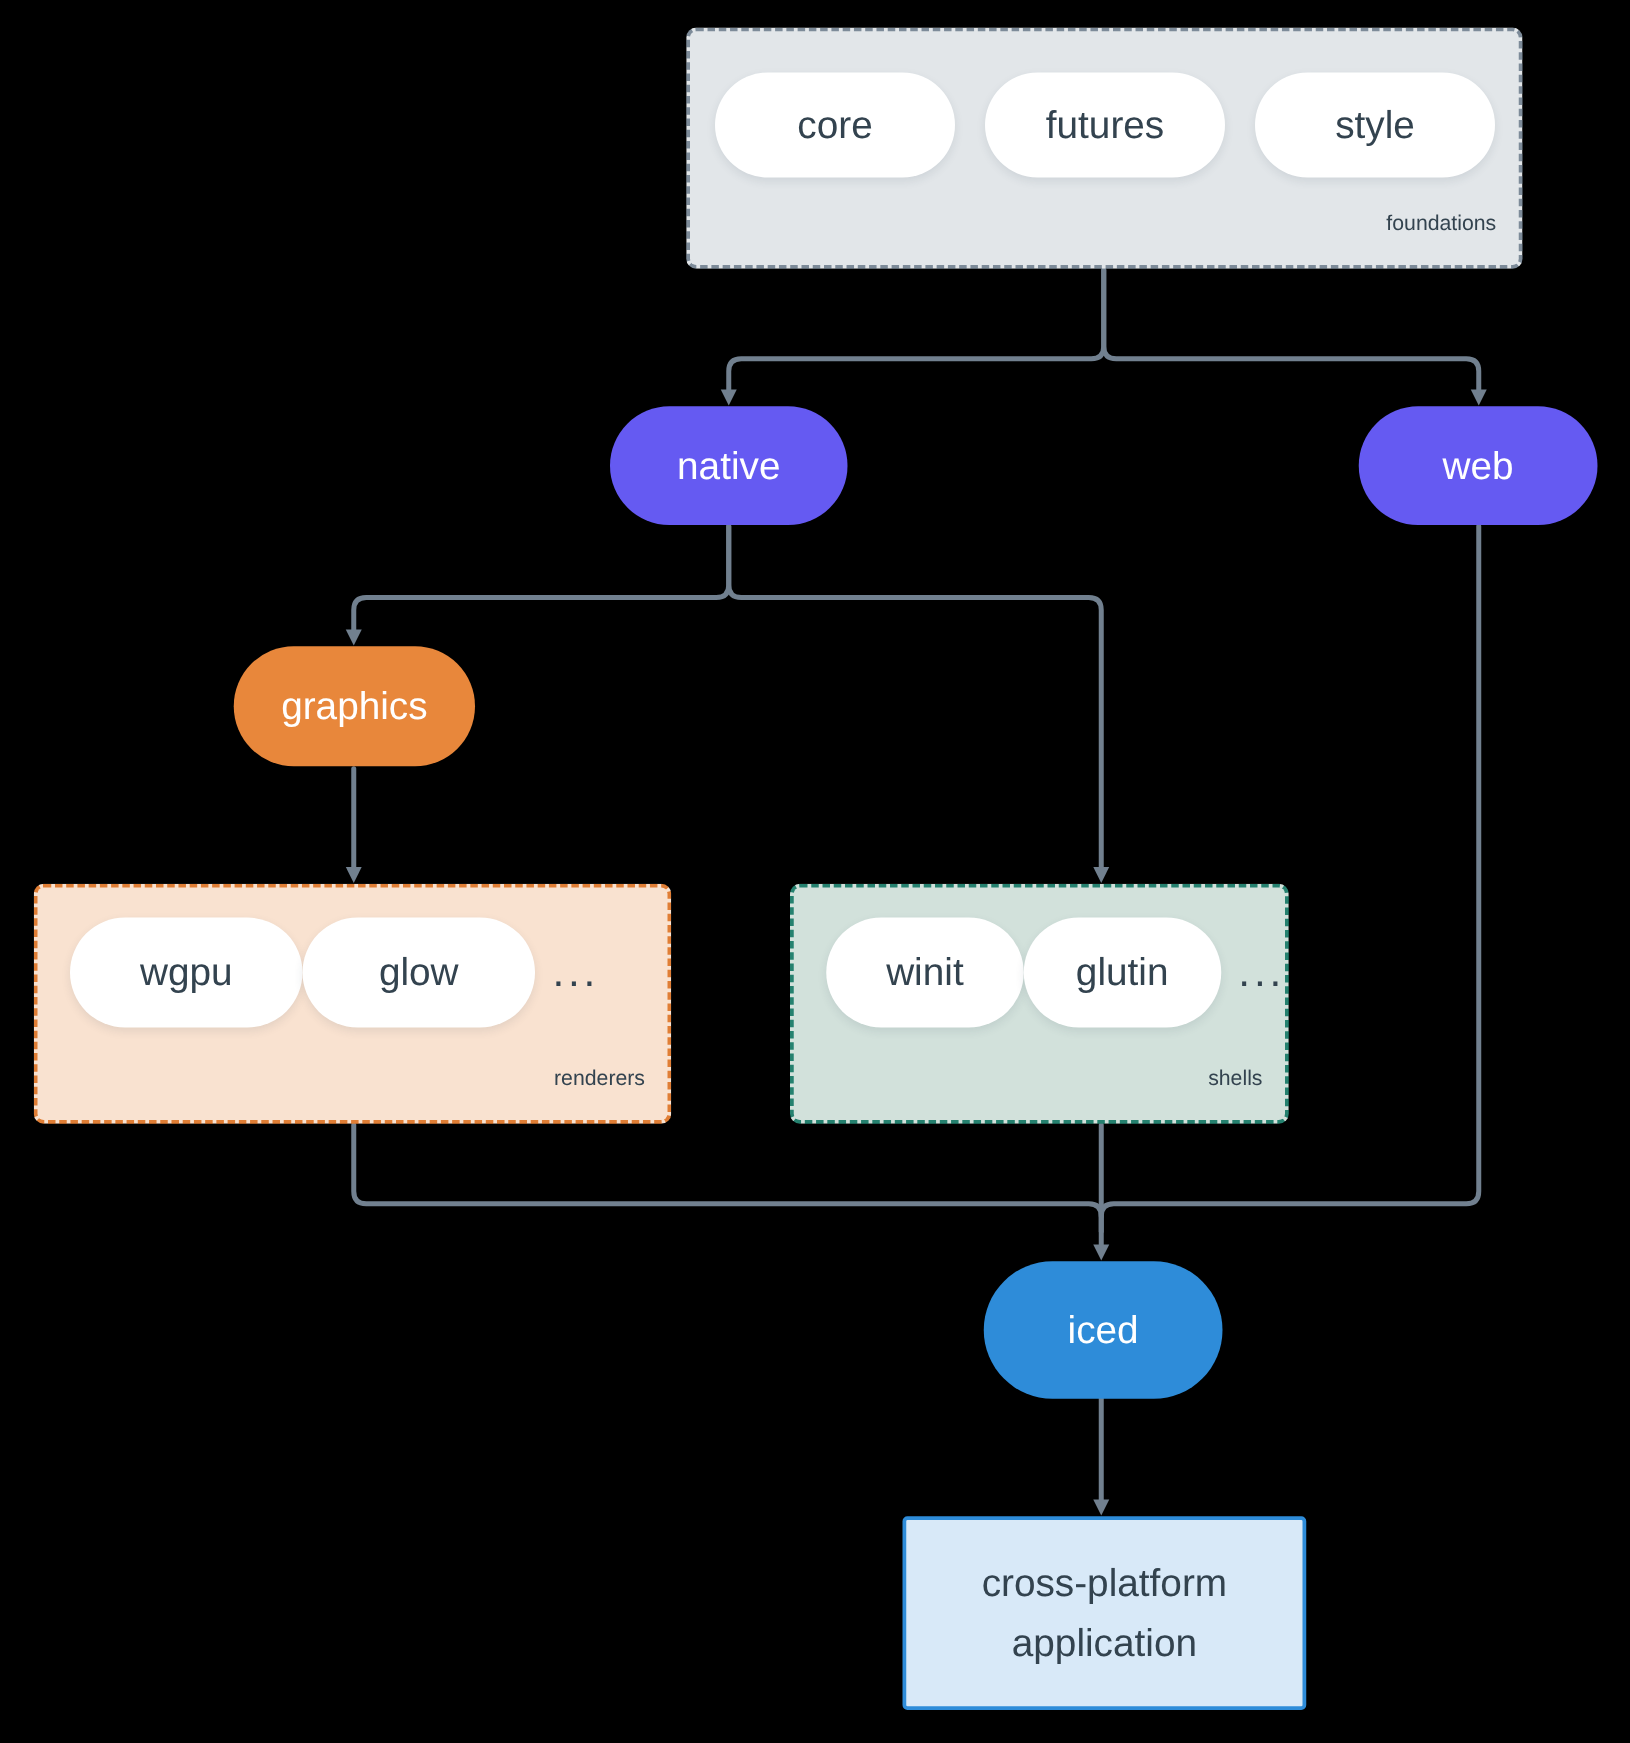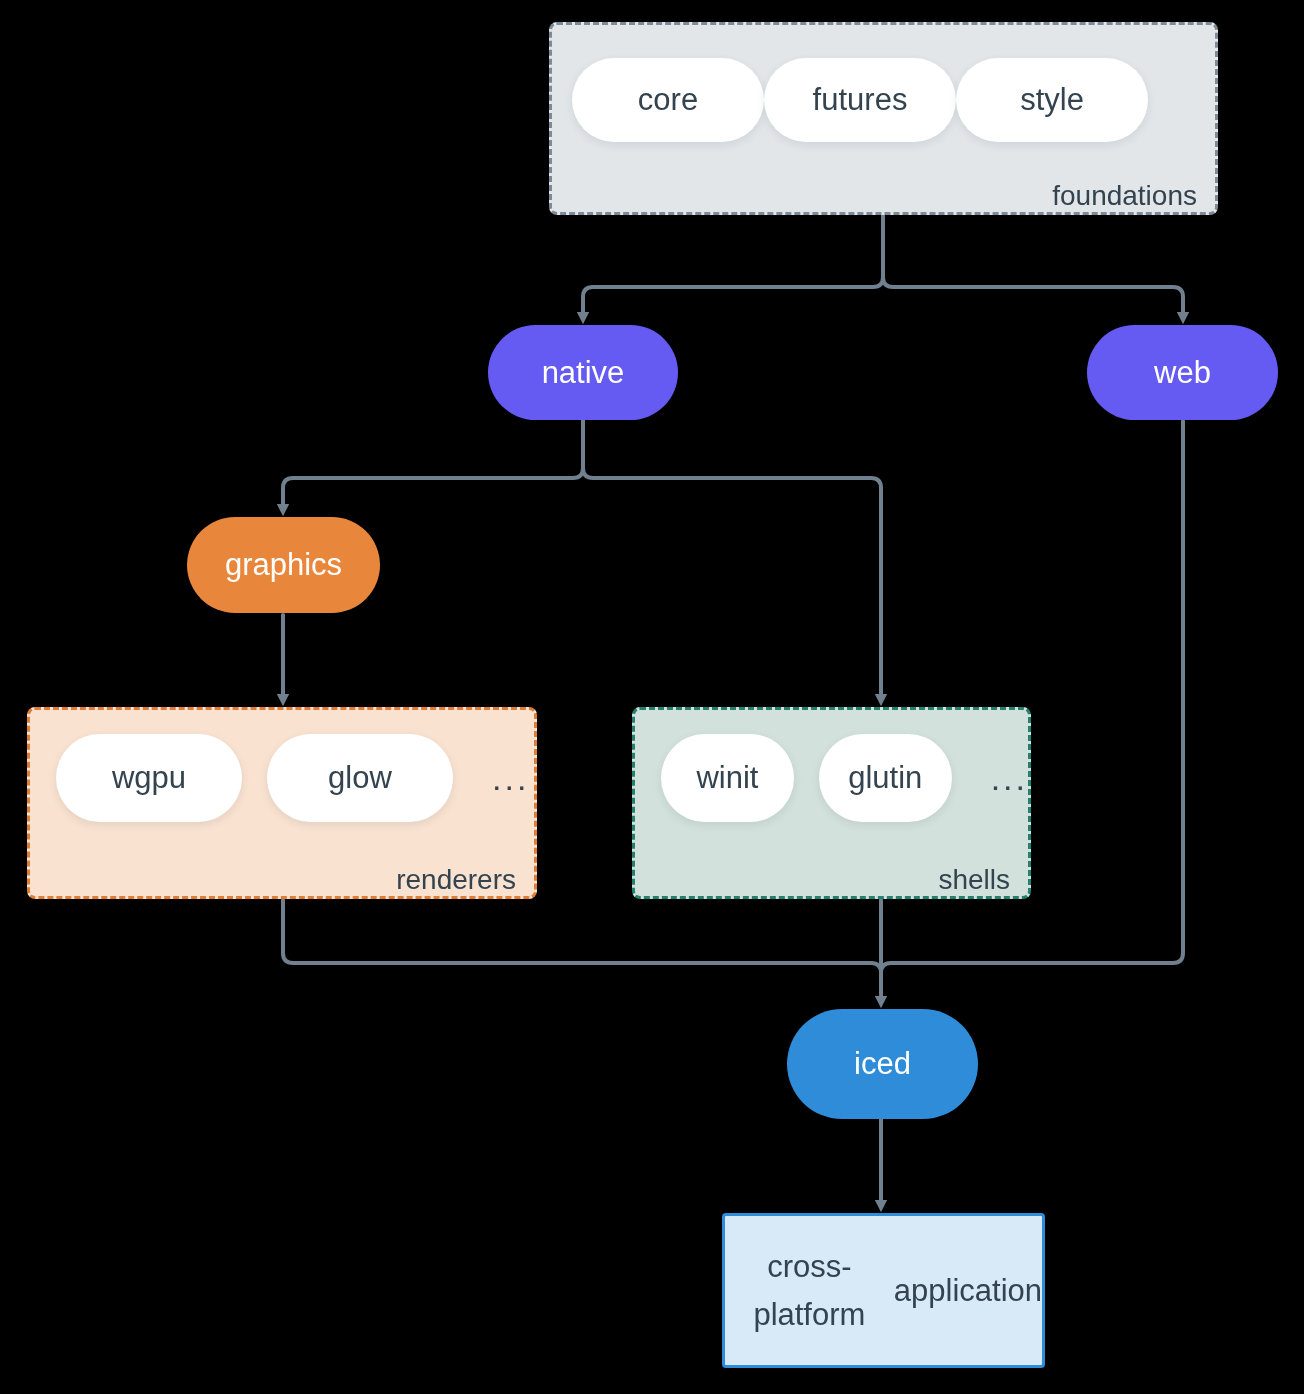--- a/index.html
+++ b/index.html
@@ -13,44 +13,44 @@
   *{box-sizing:border-box;margin:0;padding:0}
   html,body{background:var(--background)}
   body{font-family:"Liberation Sans","DejaVu Sans",sans-serif;}
   .canvas{position:relative;width:1304px;height:1394px;background:var(--background);overflow:hidden}
 
   .edges{position:absolute;left:0;top:0;width:1304px;height:1394px;pointer-events:none}
   .edge{fill:none;stroke:var(--connector);stroke-width:4;stroke-linecap:round;stroke-linejoin:round}
   #arrowhead path{fill:var(--connector)}
 
   .group-box{position:absolute;border-radius:8px}
-  .group-box .label{position:absolute;right:18px;bottom:0;font-size:28px;color:var(--slate-text)}
+  .group-box .label{position:absolute;right:18px;bottom:23px;font-size:17px;color:var(--slate-text)}
   .group-foundations{left:549px;top:22px;width:669px;height:193px;background:var(--foundations-fill);border:3px dashed var(--foundations-border)}
   .group-renderers{left:27px;top:707px;width:510px;height:192px;background:var(--renderers-fill);border:3px dashed var(--renderers-border)}
   .group-shells{left:632px;top:707px;width:399px;height:192px;background:var(--shells-fill);border:3px dashed var(--shells-border)}
 
   .pill-row{position:absolute;left:0;top:0;right:0;display:flex;align-items:center}
-  .group-foundations .pill-row{padding:33px 0 0 20px;}
-  .group-renderers .pill-row,.group-shells .pill-row{padding:24px 0 0 26px;gap:25px}
+  .group-foundations .pill-row{padding:33px 0 0 20px;gap:24px}
+  .group-renderers .pill-row,.group-shells .pill-row{padding:24px 0 0 26px;}
 
   .white-pill{background:var(--pill-fill);border-radius:999px;display:flex;align-items:center;justify-content:center;
     color:var(--slate-text);font-size:31px;box-shadow:0 3px 8px rgba(40,60,80,0.10)}
   .group-foundations .white-pill{width:192px;height:84px}
   .group-renderers .white-pill,.group-shells .white-pill{width:186px;height:88px}
   .ellipsis{color:var(--slate-text);font-size:34px;letter-spacing:3px;padding-left:14px}
 
   .node-pill{position:absolute;border-radius:999px;display:flex;align-items:center;justify-content:center;
     color:var(--node-text);font-size:31px}
   .node-native{left:488px;top:325px;width:190px;height:95px;background:var(--purple)}
   .node-web{left:1087px;top:325px;width:191px;height:95px;background:var(--purple)}
   .node-graphics{left:187px;top:517px;width:193px;height:96px;background:var(--orange)}
   .node-iced{left:787px;top:1009px;width:191px;height:110px;background:var(--blue)}
 
   .app-box{position:absolute;left:722px;top:1213px;width:323px;height:155px;background:var(--app-fill);
-    border:3px solid var(--app-border);border-radius:4px;display:flex;flex-direction:row;
+    border:3px solid var(--app-border);border-radius:4px;display:flex;flex-direction:column;
     align-items:center;justify-content:center;color:var(--slate-text);font-size:31px;line-height:48px;text-align:center}
 </style>
 </head>
 <body>
 
 <div class="canvas">
 
   <svg class="edges" viewBox="0 0 1304 1394" xmlns="http://www.w3.org/2000/svg">
     <defs>
       <marker id="arrowhead" markerUnits="userSpaceOnUse" markerWidth="14" markerHeight="14" viewBox="0 0 12 12" refX="3" refY="6" orient="auto">

